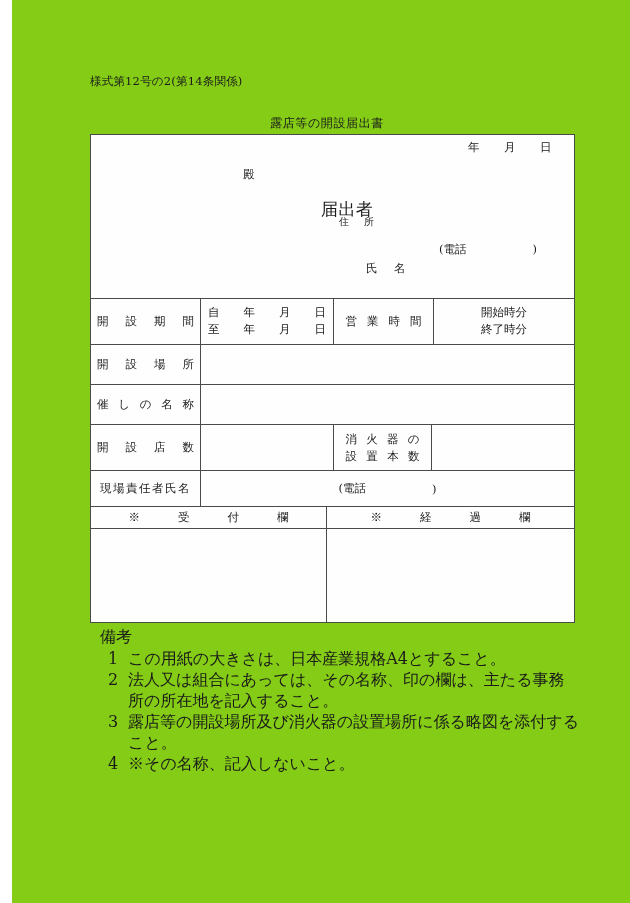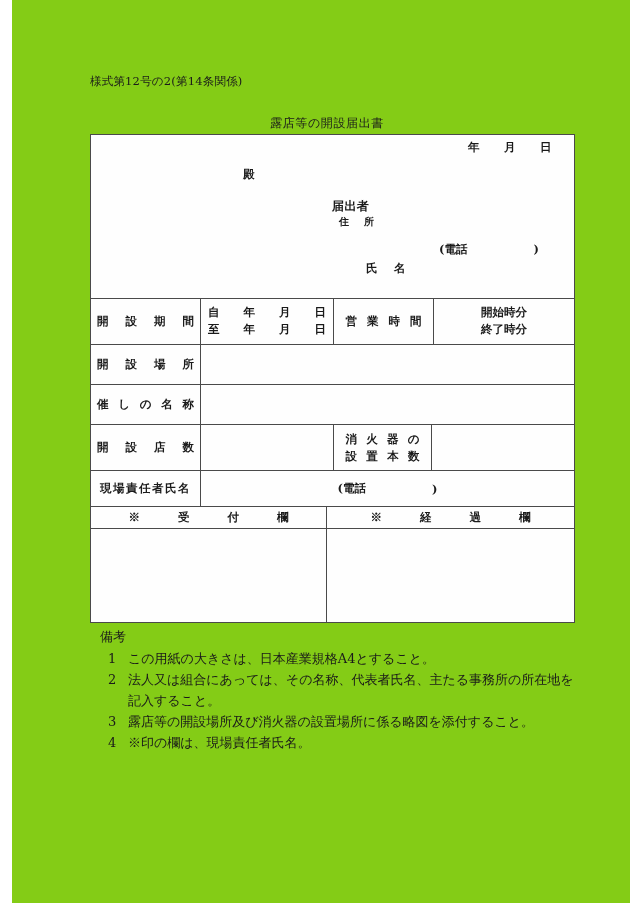--- a/index.html
+++ b/index.html
@@ -49,21 +49,20 @@
   
   .table {
     position: absolute;
     left: 78px;
     top: 134px;
     width: 485px;
     border: 1px solid #4a4a4a;
     border-bottom: none;
     box-sizing: border-box;
     background: #fefefe;
-    font-weight: bold;
   }
   .row {
     display: flex;
     border-bottom: 1px solid #4a4a4a;
     box-sizing: border-box;
   }
 
   
   .header-block {
     position: relative;
@@ -82,23 +81,22 @@
   .hb-dono {
     position: absolute;
     left: 152px;
     top: 32px;
     font-size: 11.5px;
   }
   .hb-applicant {
     position: absolute;
     left: 230px;
     top: 63px;
-    font-size: 12px;
+    font-size: 17px;
     letter-spacing: 0.4px;
-    margin-left: 11px;
   }
   .hb-address {
     position: absolute;
     left: 248px;
     top: 80px;
     font-size: 10px;
     letter-spacing: 2.5px;
   }
   .hb-tel {
     position: absolute;
@@ -257,21 +255,21 @@
     border-right: 1px solid #4a4a4a;
   }
   .sub-body-r { flex: 1; }
 
   
   .remarks {
     position: absolute;
     left: 88px;
     top: 626px;
     width: 480px;
-    font-size: 13px;
+    font-size: 16px;
     line-height: 21px;
   }
   .remarks-title { margin-bottom: 1px; }
   .remark-item {
     display: flex;
     align-items: flex-start;
     margin-left: 6px;
   }
   .remark-num {
     width: 22px;
@@ -448,27 +446,27 @@
   <div class="remarks">
     <div class="remarks-title">備考</div>
 
     <div class="remark-item">
       <div class="remark-num">1</div>
       <div class="remark-text">この用紙の大きさは、日本産業規格A4とすること。</div>
     </div>
 
     <div class="remark-item">
       <div class="remark-num">2</div>
-      <div class="remark-text">法人又は組合にあっては、その名称、代表者氏名、主たる事務所の所在地を記入すること。</div>
+      <div class="remark-text">法人又は組合にあっては、その名称、印の欄は、主たる事務所の所在地を記入すること。</div>
     </div>
 
     <div class="remark-item">
       <div class="remark-num">3</div>
       <div class="remark-text">露店等の開設場所及び消火器の設置場所に係る略図を添付すること。</div>
     </div>
 
     <div class="remark-item">
       <div class="remark-num">4</div>
-      <div class="remark-text">※印の欄は、現場責任者氏名。</div>
+      <div class="remark-text">※その名称、記入しないこと。</div>
     </div>
   </div>
 
 </div>
 
 </body></html>

